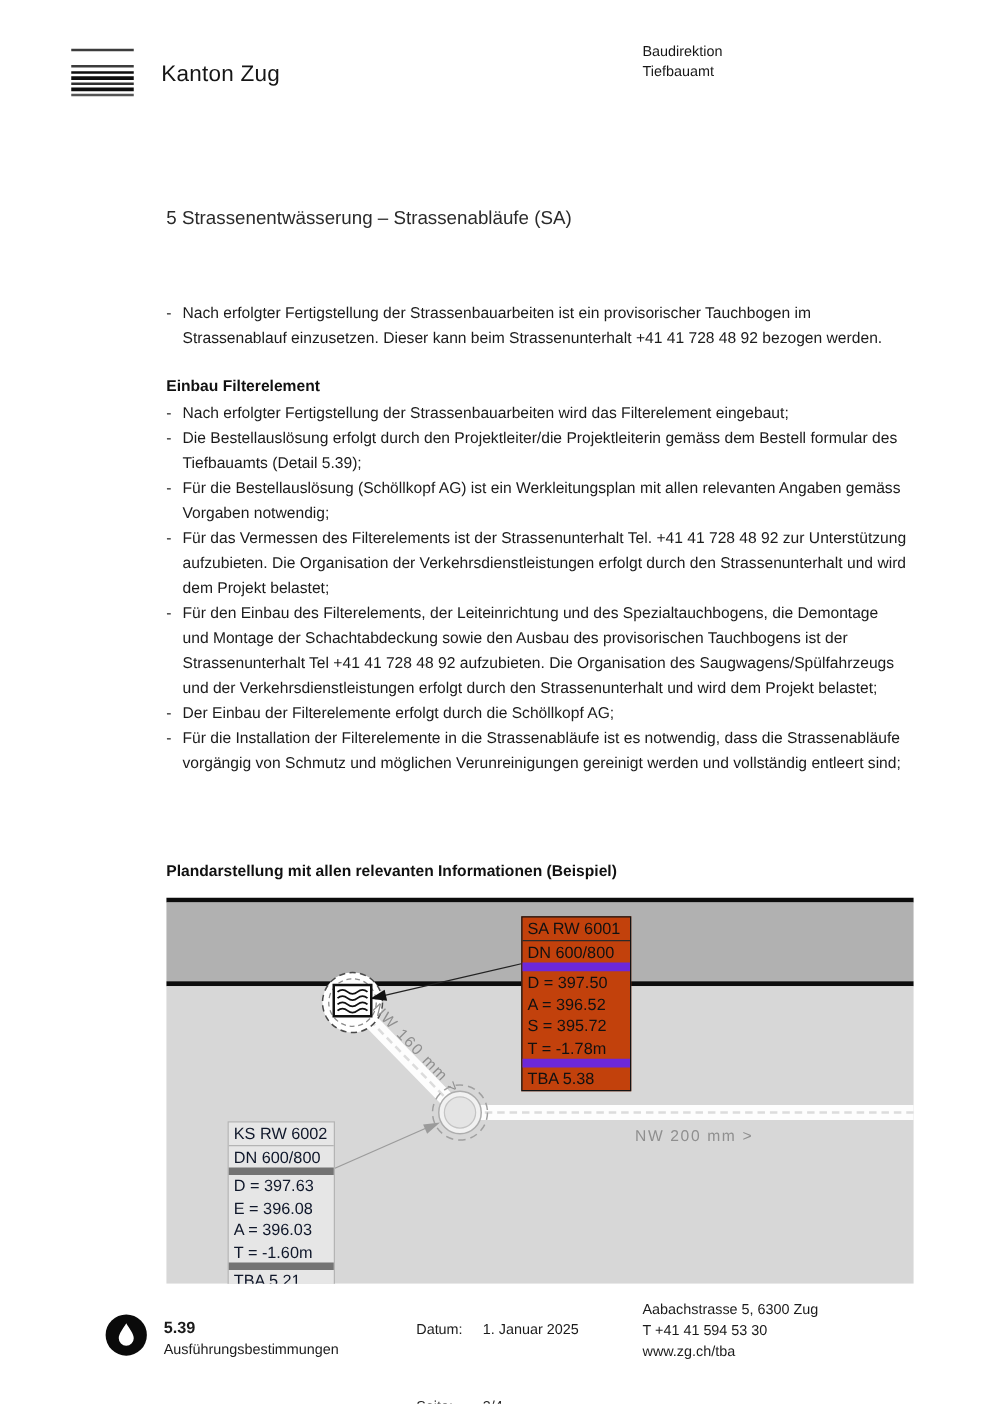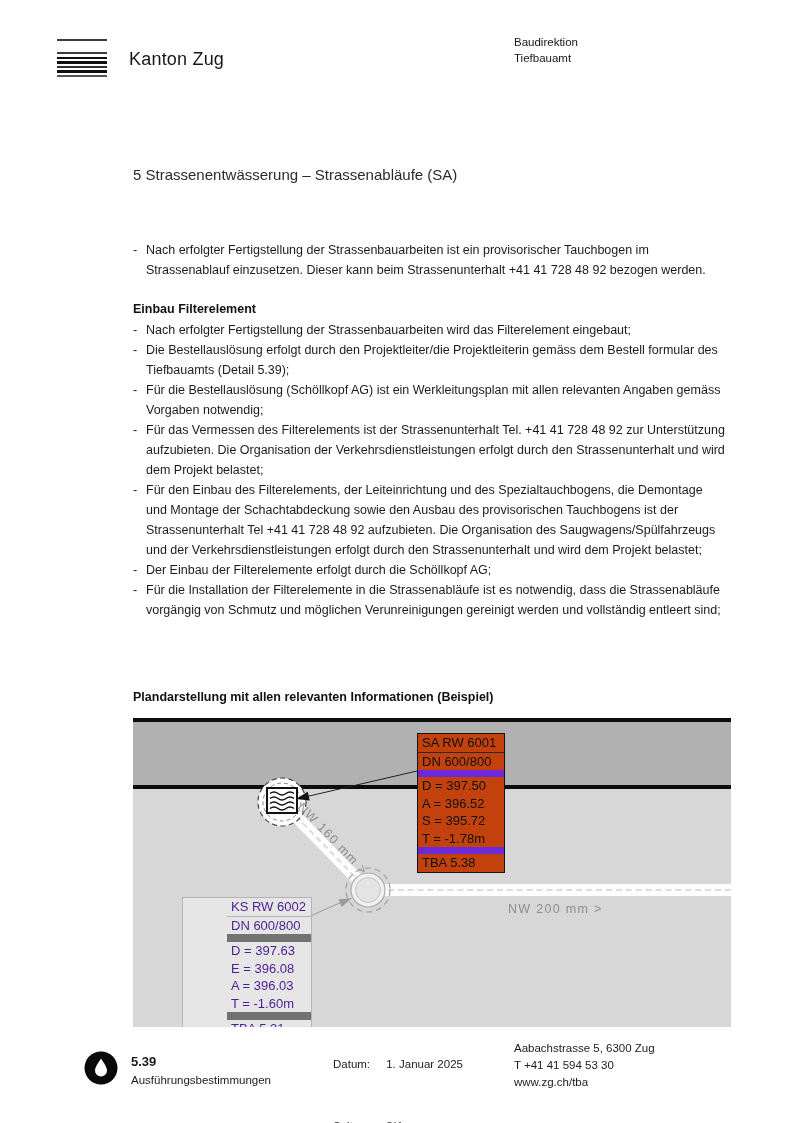--- a/index.html
+++ b/index.html
@@ -47,23 +47,23 @@
   .pl160{left:172px;top:82px;transform:rotate(46deg);transform-origin:0 0;}
   .pl200{left:375px;top:184px;}
 
   .lb{position:absolute;background:#c2410c;border:1.5px solid #141414;
       font-size:13px;line-height:17.5px;color:#111;white-space:nowrap;}
   .lb div{padding:0 4px;height:17.5px;}
   .lb .d1{border-top:1px solid #2a2a2a;}
   .lb .d2{border-top:7px solid #6d28d9;}
   .sa-box{left:284px;top:15px;width:86px;}
   .ks-box{left:49px;top:179px;width:84px;background:#e6e6e6;
-          border-color:#b4b4b4;color:#4c1d95;padding-left:44px;}
+          border-color:#b4b4b4;color:#0f172a;}
   .ks-box .d1{border-top:1px solid #b4b4b4;}
-  .ks-box .d2{border-top:8px solid #737373;}
+  .ks-box .d2{border-top:6px solid #737373;}
 
   .leaders{left:0;top:0;width:598px;height:309px;pointer-events:none;}
   .symbol{position:absolute;}
 
   
   .f-icon{left:84px;top:1051px;width:34px;height:34px;}
   .f-no{left:131px;top:1054px;font-size:13px;font-weight:bold;}
   .f-name{left:131px;top:1074px;font-size:11.5px;}
   .f-meta{left:333px;font-size:11.5px;}
   .f-meta .lab{display:inline-block;width:50px;}

